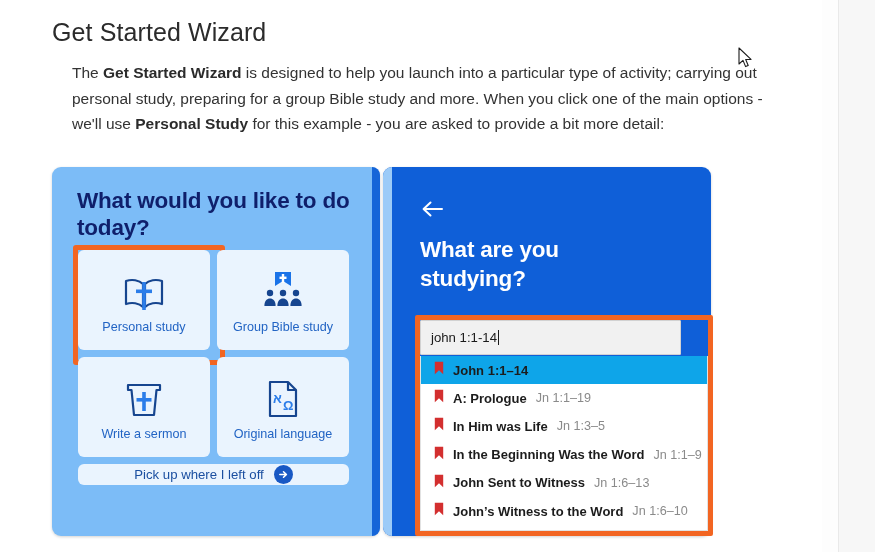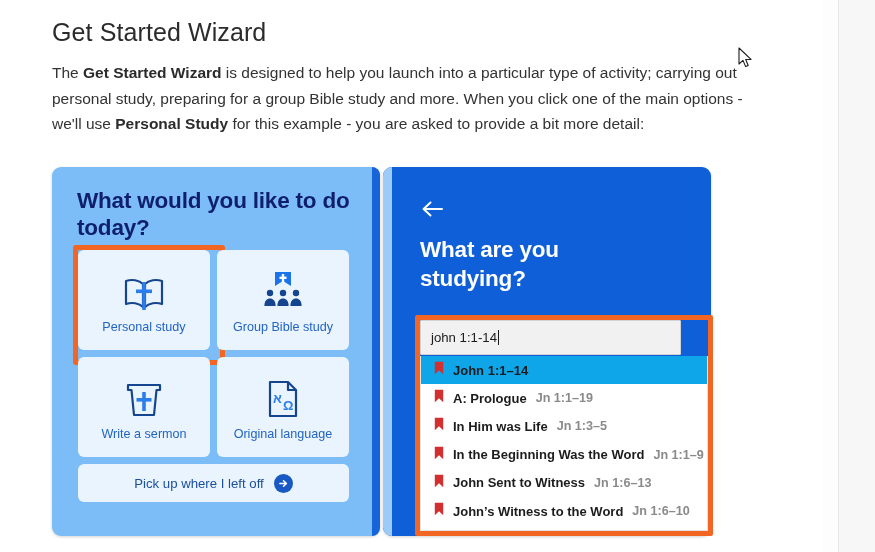--- a/index.html
+++ b/index.html
@@ -27,20 +27,21 @@
     letter-spacing: 0.1px;
     margin-top: 17px;
     line-height: 1.2;
   }
   .intro {
     margin-top: 13px;
     font-size: 15.5px;
     line-height: 25.6px;
     color: #333333;
     width: 706px;
+    margin-left: 20px;
   }
   .intro b { font-weight: 700; color: #2b2b2b; }
 
   
   .wizard {
     position: absolute;
     left: 52px; top: 167px;
     width: 660px; height: 372px;
   }
 
@@ -108,21 +109,21 @@
     content: "";
     position: absolute;
     left: -5px; top: -5px;
     width: 142px; height: 110px;
     border: 5px solid #f26522;
     border-radius: 3px;
     pointer-events: none;
   }
 
   .pickup {
-    width: 271px; height: 38px;
+    width: 271px; height: 21px;
     background: #eaf4fe;
     border-radius: 6px;
     display: flex;
     align-items: center;
     justify-content: center;
     gap: 10px;
     margin-top: 0px;
   }
   .pickup .pickup-label {
     font-size: 13.2px;
@@ -224,21 +225,20 @@
   }
   .dd-row.active { background: #0ea5e9; }
   .dd-title {
     font-size: 13px;
     font-weight: 600;
     color: #1c1c1c;
   }
   .dd-ref {
     font-size: 12.6px;
     color: #8a8a8a;
-    font-weight: bold;
   }
 
   
   .right-rail {
     position: absolute;
     right: 0; top: 0;
     width: 37px; height: 552px;
     background: #f7f7f7;
     border-left: 1px solid #e9e9e9;
   }

